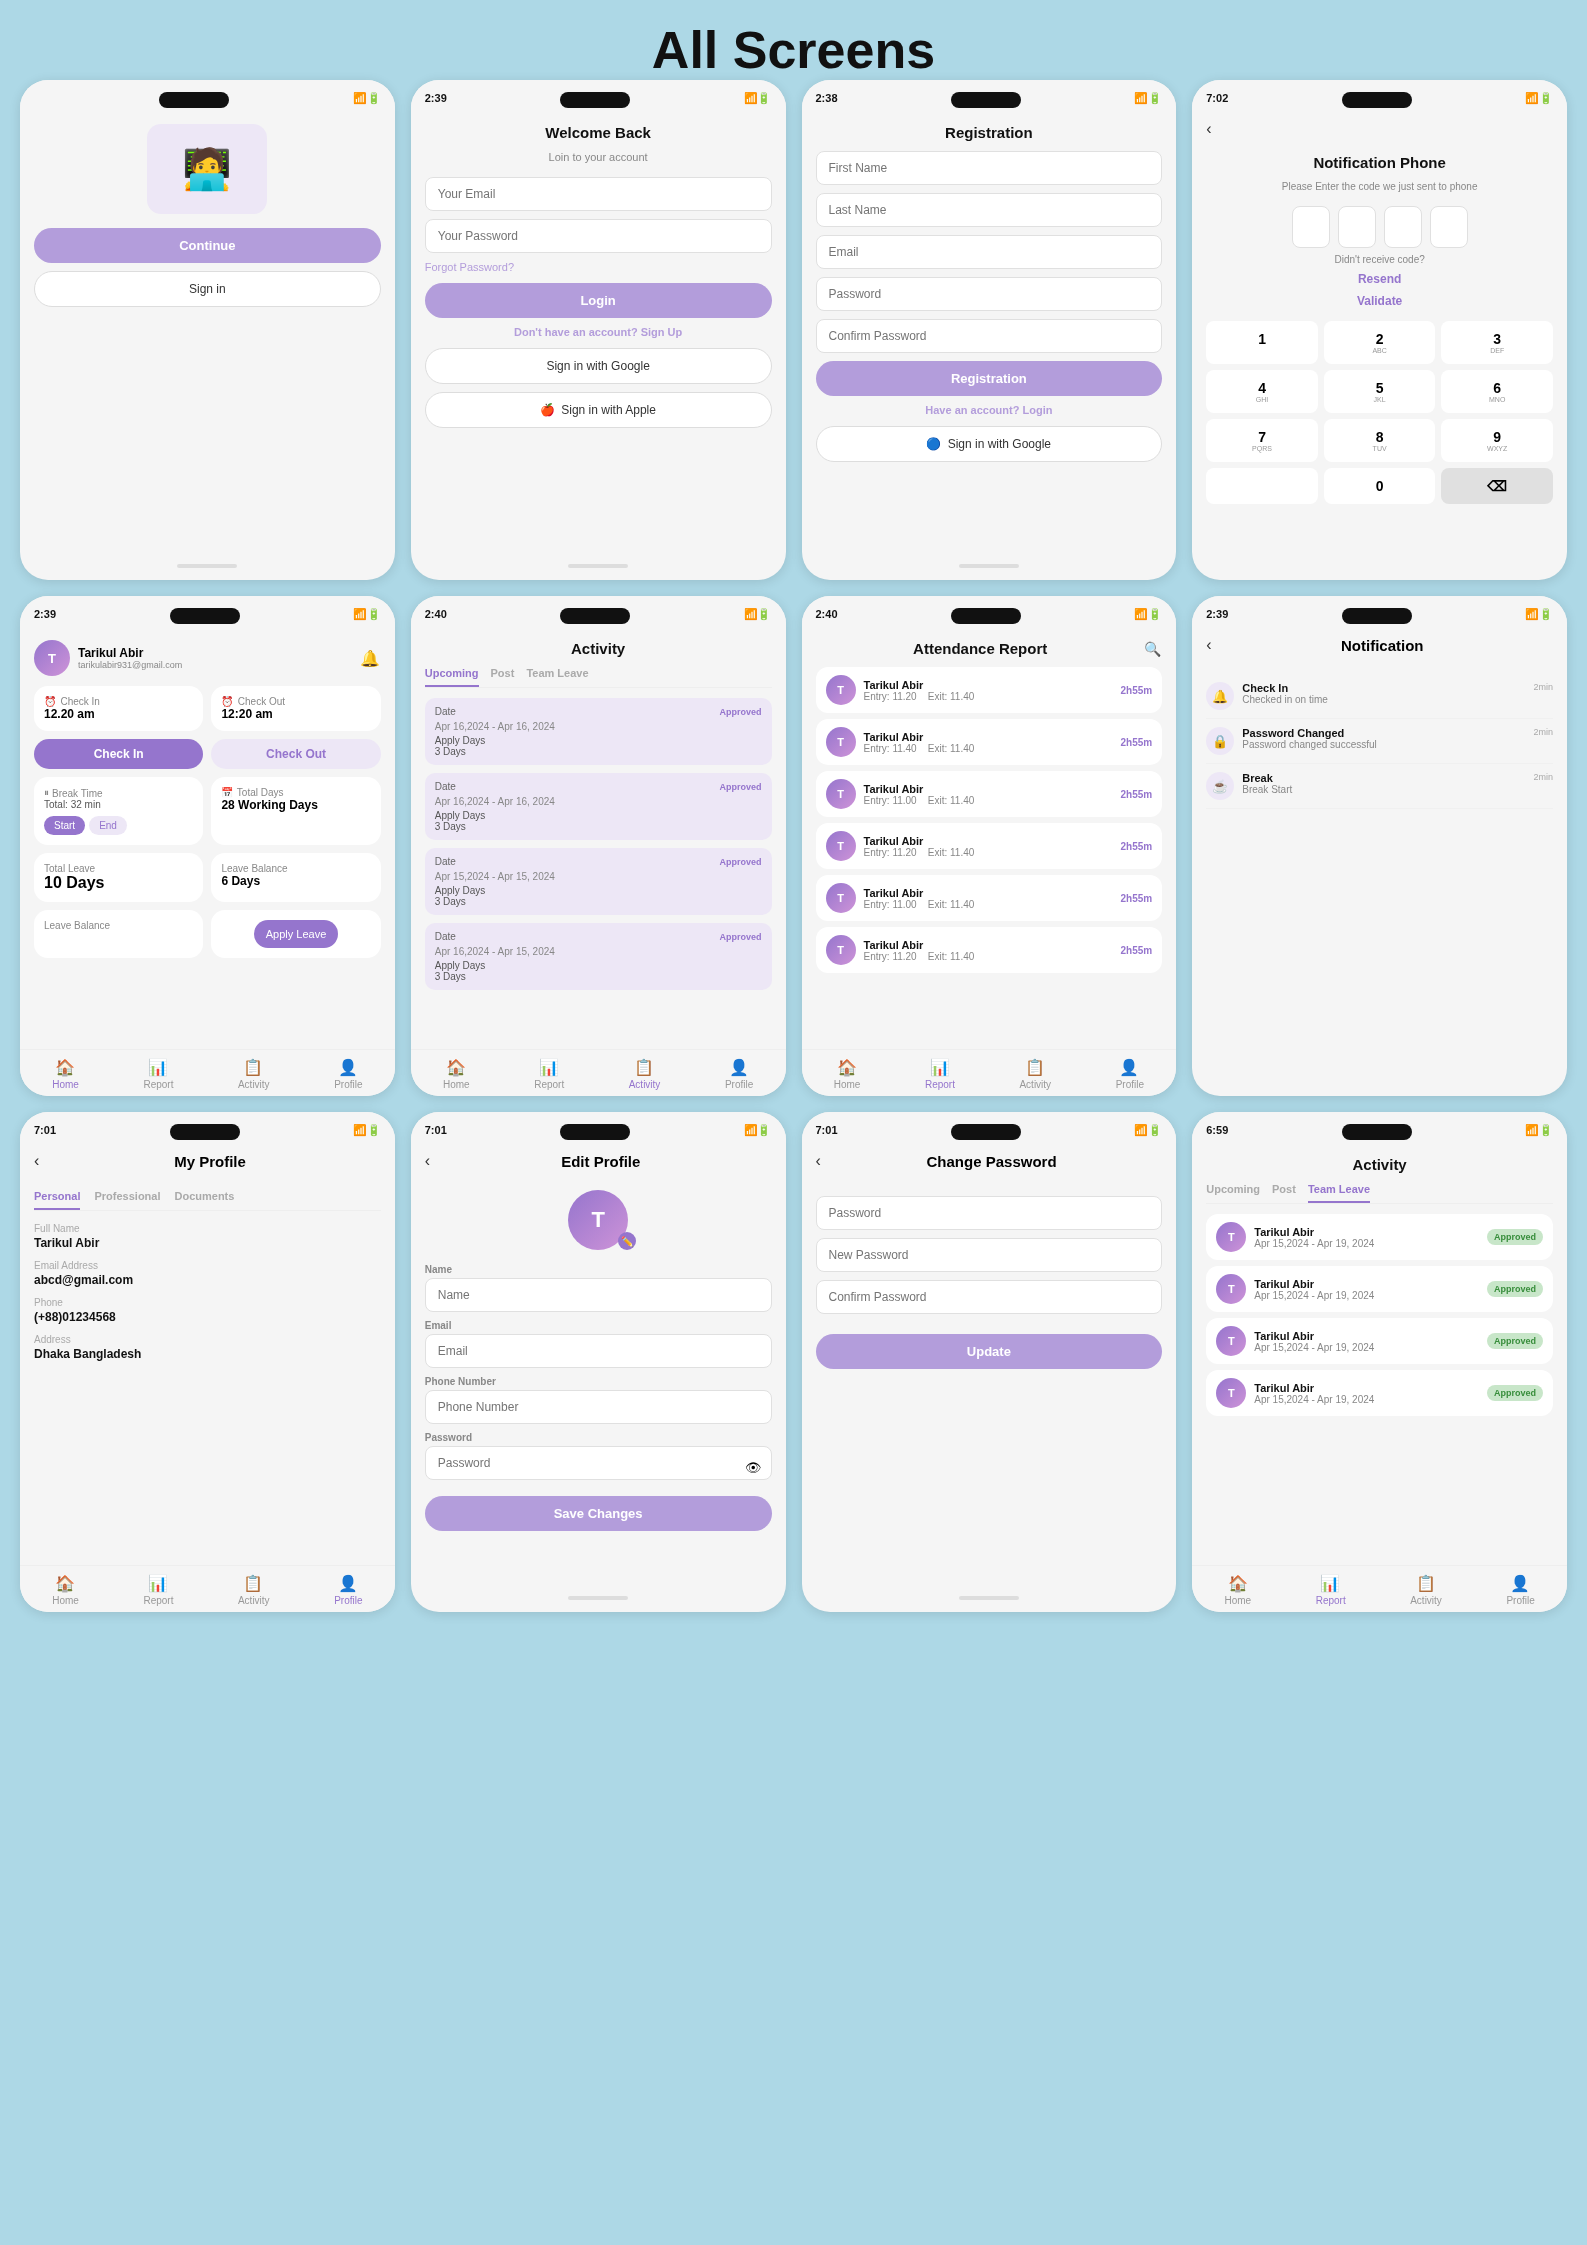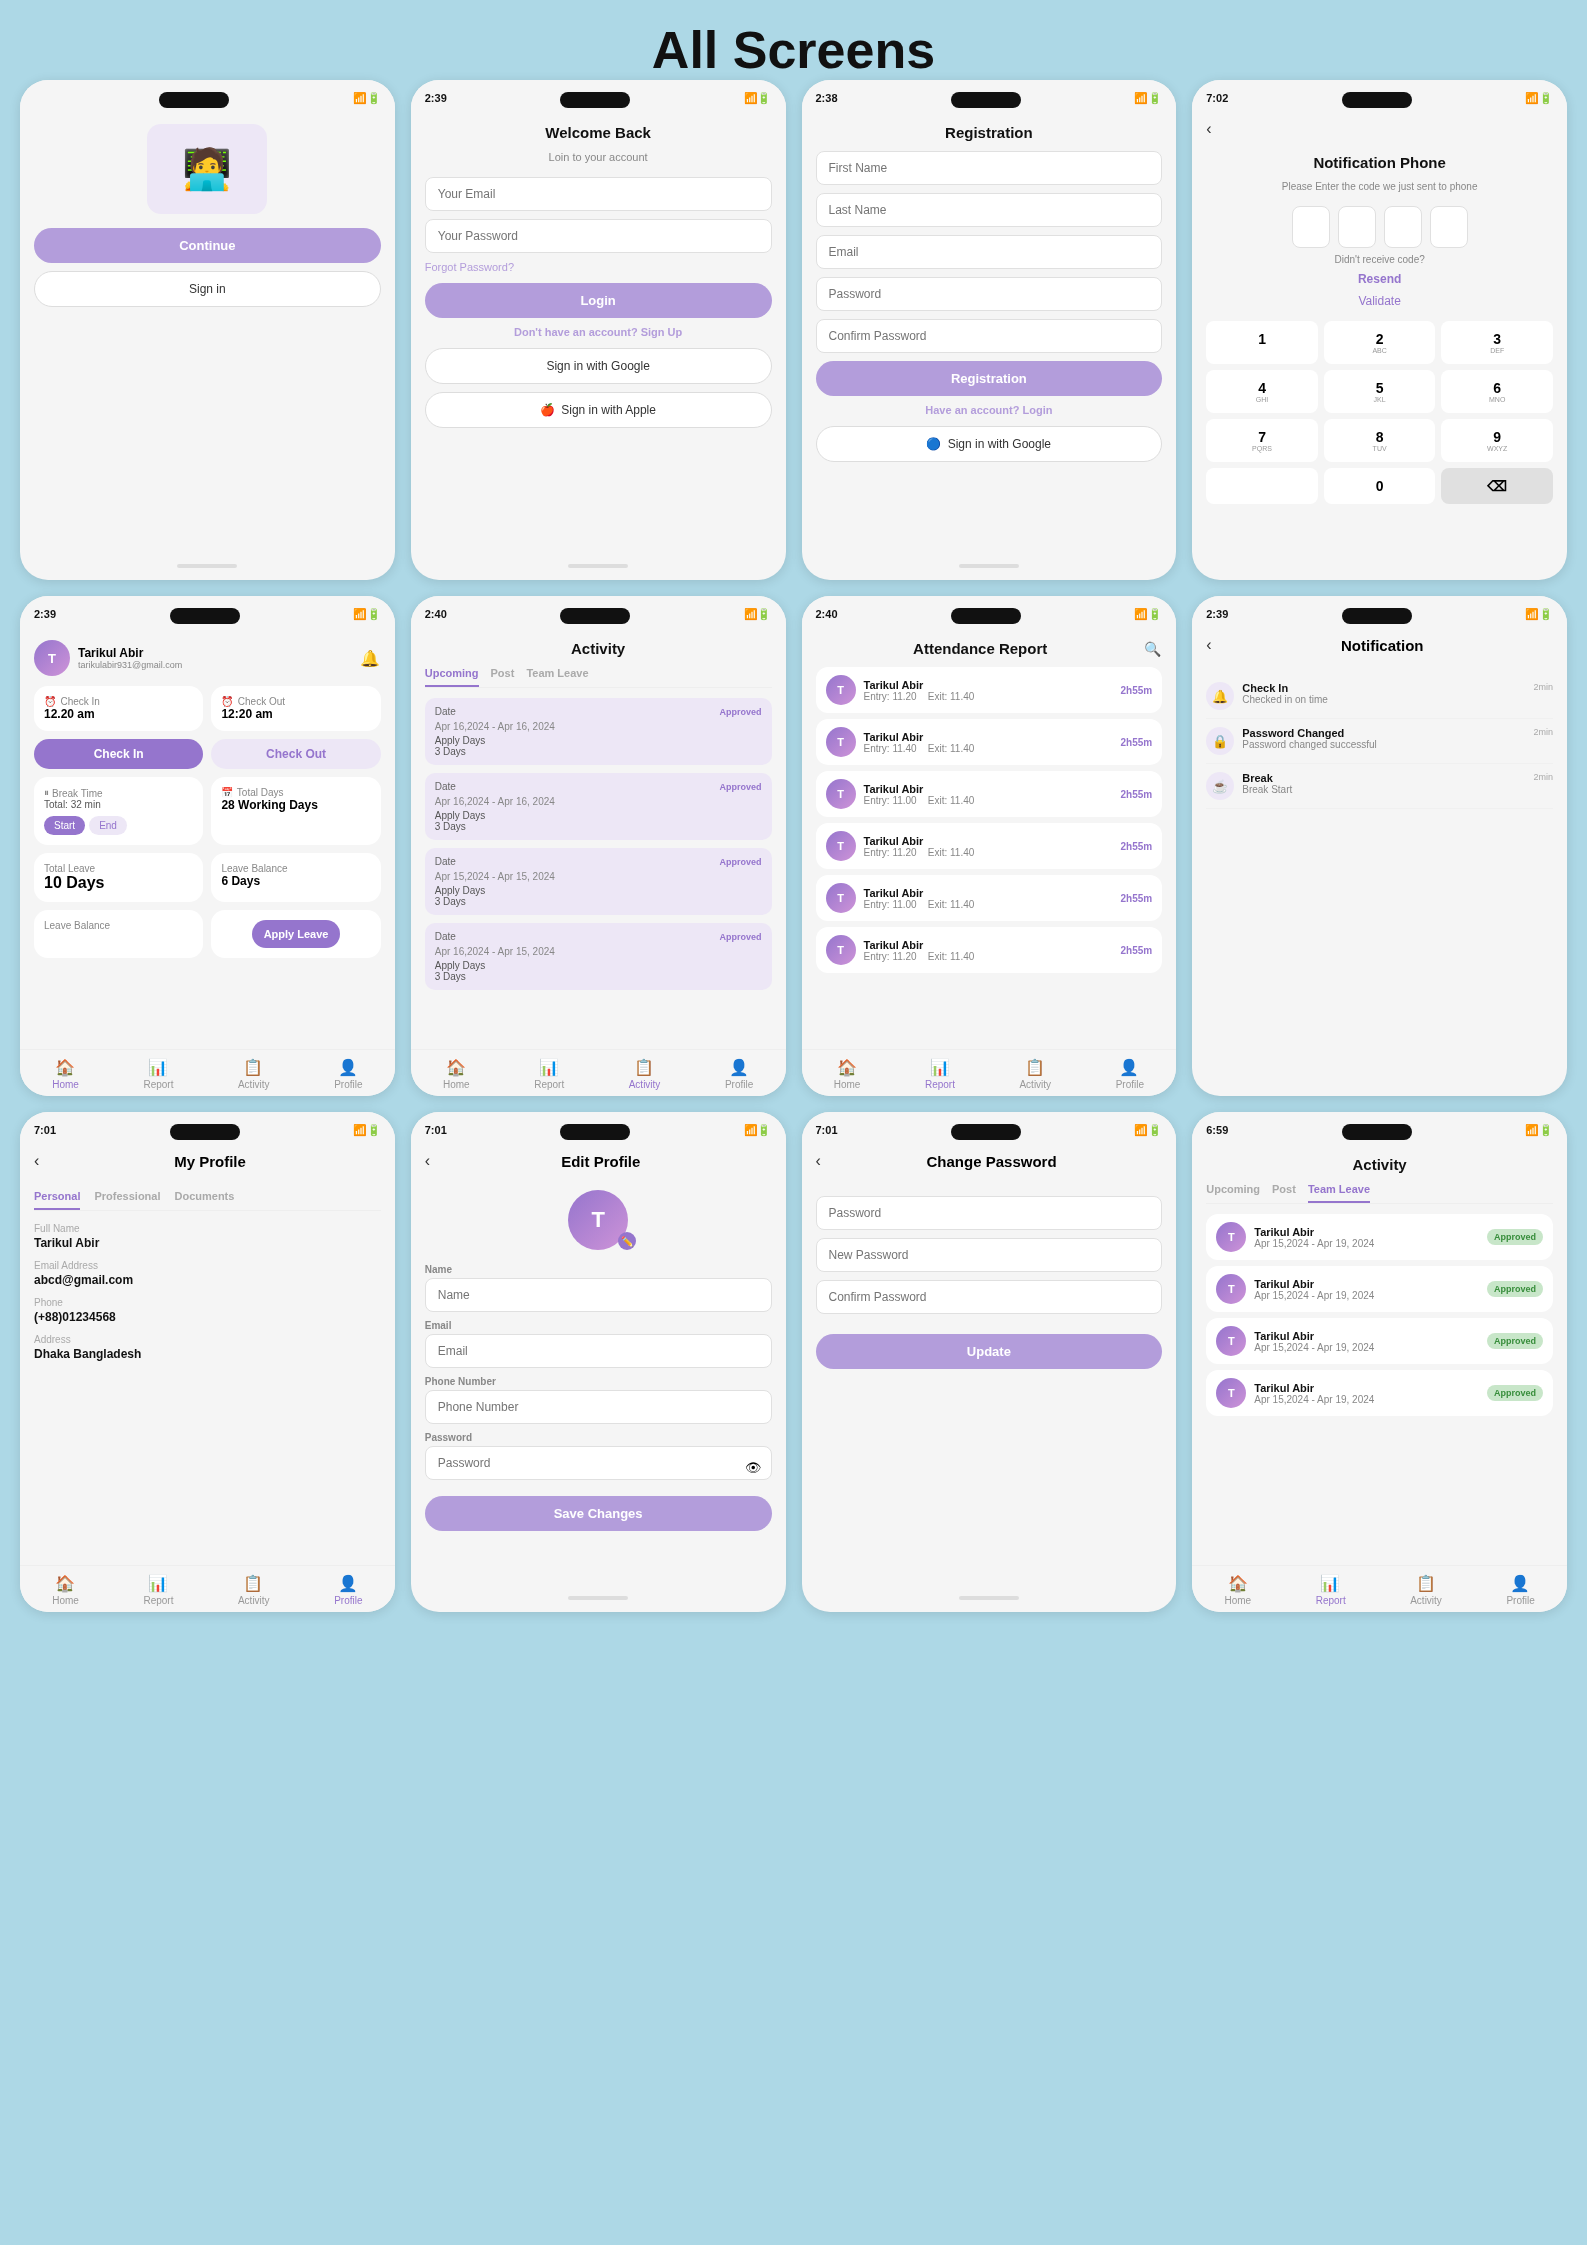--- a/index.html
+++ b/index.html
@@ -254,21 +254,21 @@
       <div class="screen-title">Notification Phone</div>
       <div style="text-align:center;font-size:10px;color:#888;margin-bottom:8px;">Please Enter the code we just sent to phone</div>
       <div class="verify-code-boxes">
         <div class="code-box"></div>
         <div class="code-box"></div>
         <div class="code-box"></div>
         <div class="code-box"></div>
       </div>
       <div style="text-align:center;font-size:10px;color:#888;margin-bottom:4px;">Didn't receive code?</div>
       <div style="text-align:center;margin-bottom:4px;"><span style="color:#9575cd;font-size:12px;font-weight:600;">Resend</span></div>
-      <div style="text-align:center;margin-bottom:6px;"><span style="color:#9575cd;font-size:12px;font-weight:400;">Validate</span></div>
+      <div style="text-align:center;margin-bottom:6px;"><span style="color:#9575cd;font-size:12px;font-weight:700;">Validate</span></div>
       <div class="keypad">
         <div class="key">1</div>
         <div class="key">2<span class="key-sub">ABC</span></div>
         <div class="key">3<span class="key-sub">DEF</span></div>
         <div class="key">4<span class="key-sub">GHI</span></div>
         <div class="key">5<span class="key-sub">JKL</span></div>
         <div class="key">6<span class="key-sub">MNO</span></div>
         <div class="key">7<span class="key-sub">PQRS</span></div>
         <div class="key">8<span class="key-sub">TUV</span></div>
         <div class="key">9<span class="key-sub">WXYZ</span></div>
@@ -351,21 +351,21 @@
           <div style="font-size:10px;color:#888;">Leave Balance</div>
           <div style="font-size:12px;font-weight:700;">6 Days</div>
         </div>
       </div>
 
       <div class="home-card-row">
         <div class="mini-card">
           <div style="font-size:10px;color:#888;">Leave Balance</div>
         </div>
         <div class="mini-card" style="display:flex;align-items:center;justify-content:center;">
-          <button style="background:#9575cd;color:white;border:none;border-radius:14px;padding:8px 12px;font-size:11px;font-weight:700;cursor:pointer;">Apply Leave</button>
+          <button style="background:#9575cd;color:white;border:none;border-radius:14px;padding:8px 12px;font-size:11px;font-weight:400;cursor:pointer;">Apply Leave</button>
         </div>
       </div>
     </div>
     <div class="bottom-nav">
       <div class="nav-item active">
           <span class="nav-icon">🏠</span>
           <span>Home</span>
         </div>
       <div class="nav-item">
           <span class="nav-icon">📊</span>

